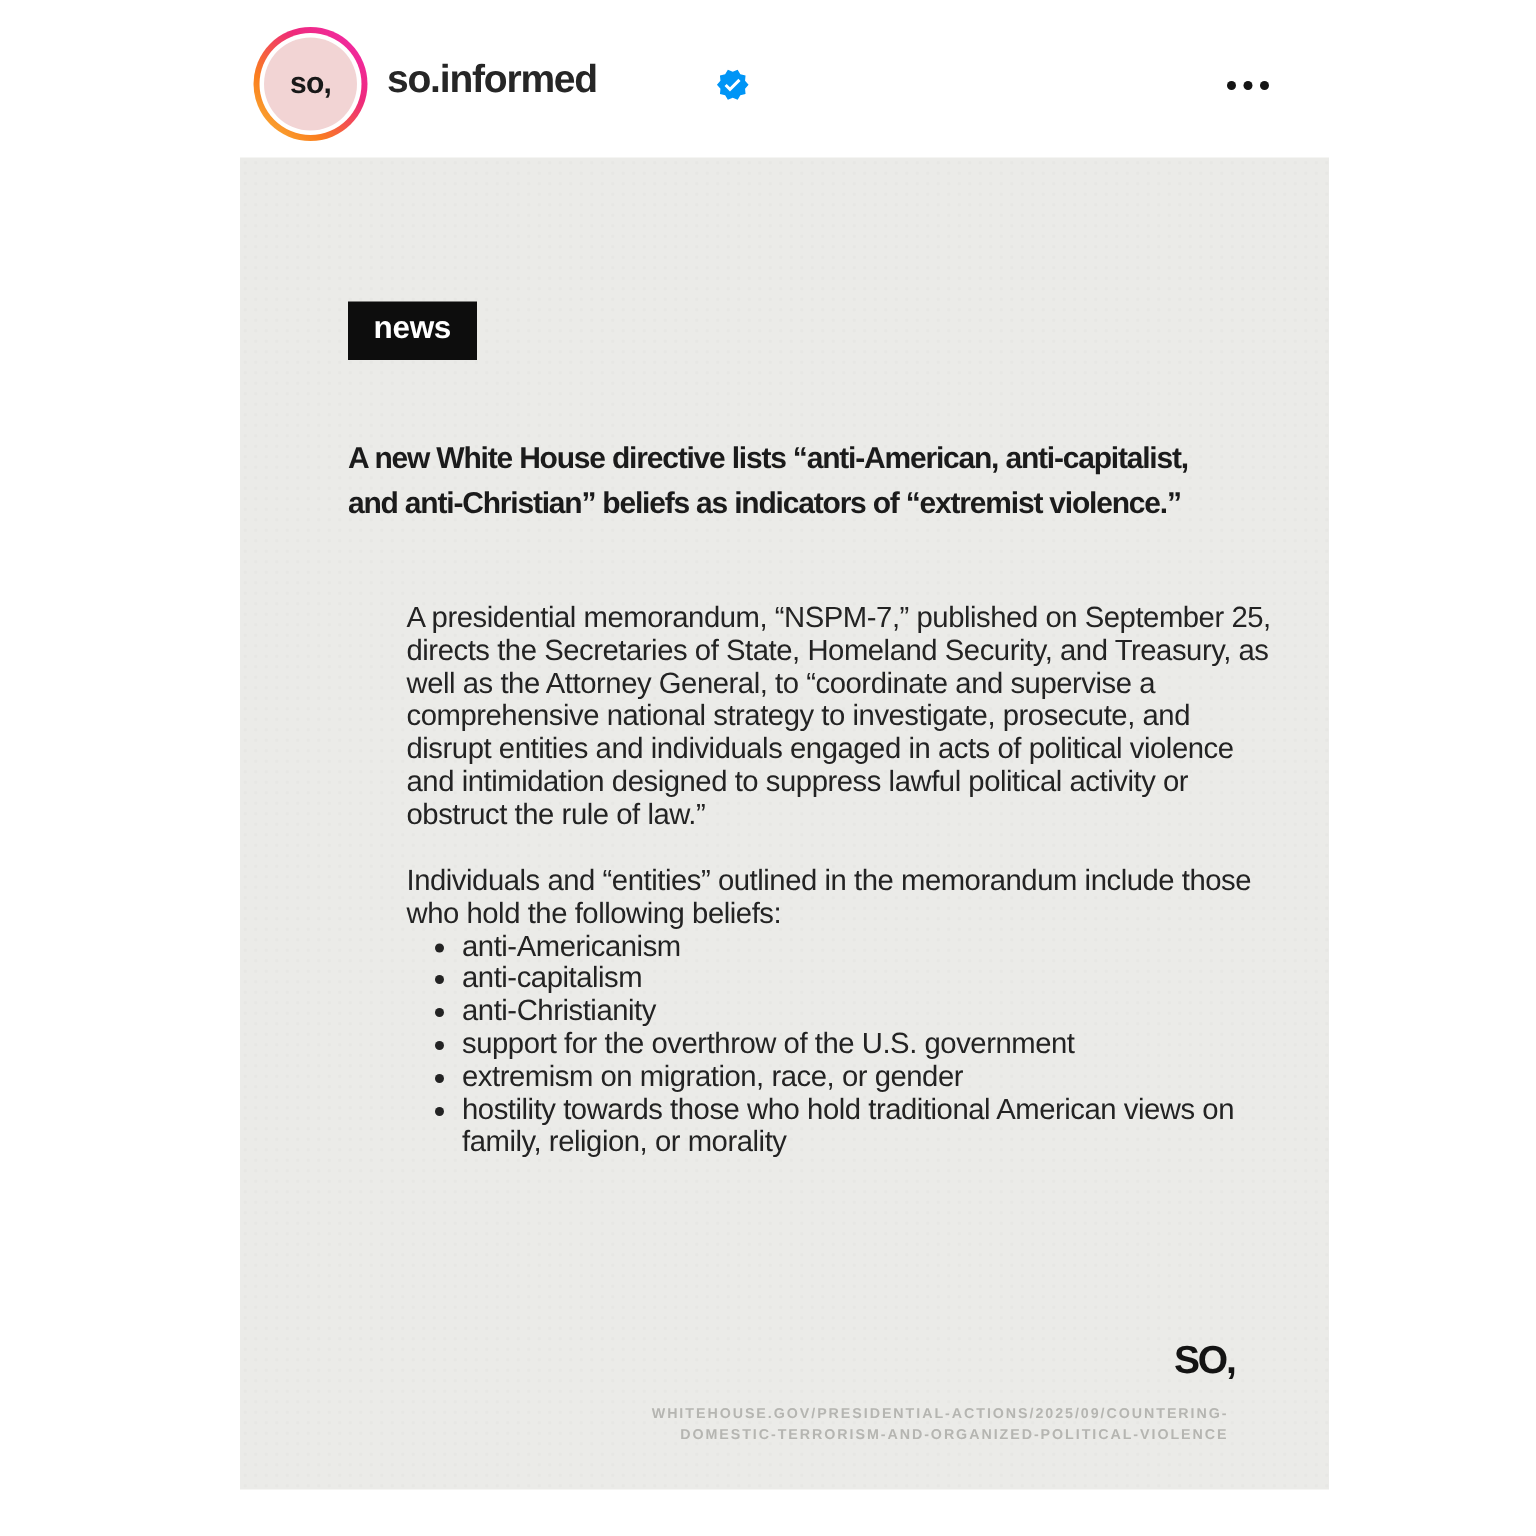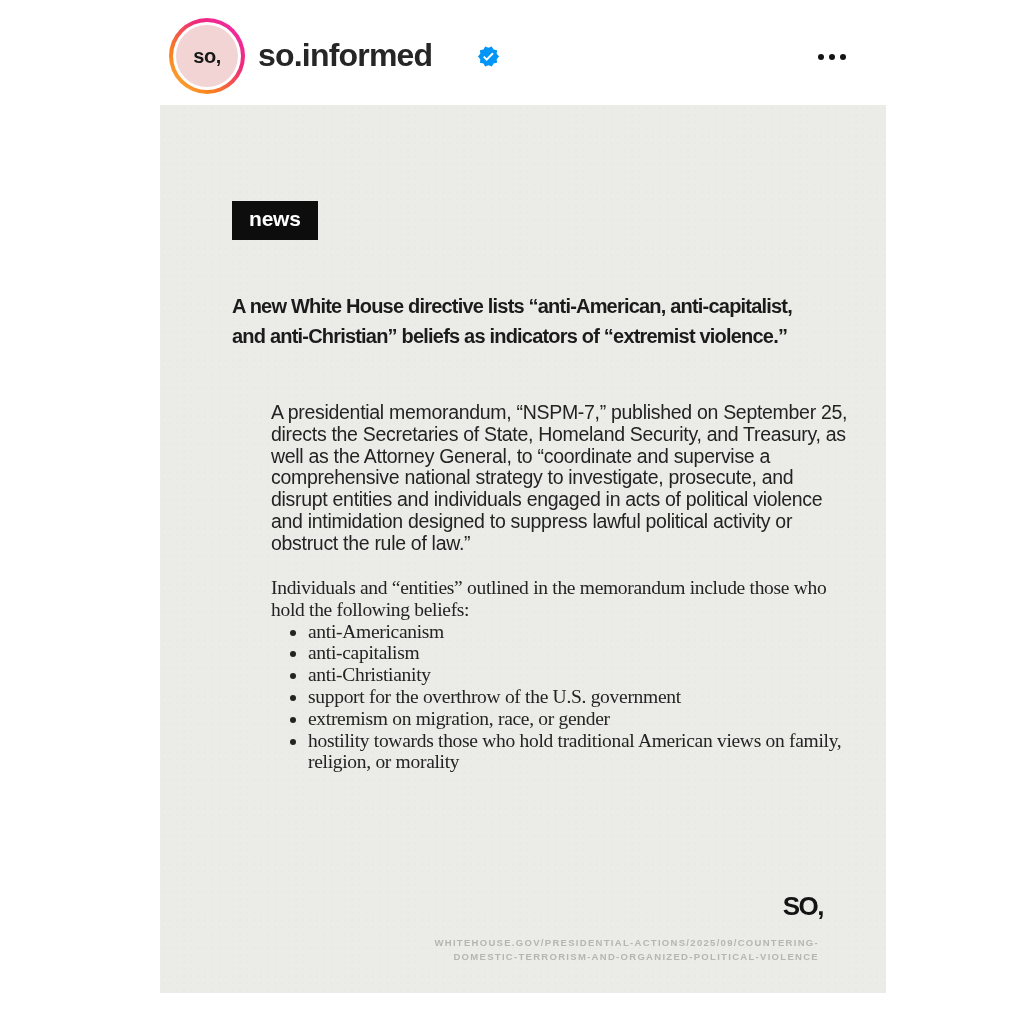--- a/index.html
+++ b/index.html
@@ -27,21 +27,21 @@
     display: flex; align-items: center; justify-content: center;
   }
   .avatar-inner {
     width: 62px; height: 62px; border-radius: 50%;
     background: #f2d4d4;
     display: flex; align-items: center; justify-content: center;
     font-weight: 700; font-size: 20px; letter-spacing: -0.5px; color: #181818;
   }
   .username {
     position: absolute; left: 258px; top: 37px;
-    font-size: 32px; font-weight: 700; color: #262626; letter-spacing: -0.8px;
+    font-size: 26px; font-weight: 700; color: #262626; letter-spacing: -0.8px;
     cursor: pointer;
   }
   .verified {
     position: absolute; left: 477px; top: 45px; width: 23px; height: 23px;
   }
   .menu-dots {
     position: absolute; left: 814px; top: 50px;
     display: flex; gap: 5px; padding: 4px; cursor: pointer;
   }
   .menu-dots .dot { width: 6px; height: 6px; border-radius: 50%; background: #141414; }
@@ -66,21 +66,21 @@
     position: absolute; left: 72px; top: 186px; width: 585px;
     font-size: 20px; line-height: 30px; font-weight: 700;
     color: #1b1b1b; letter-spacing: -0.8px;
   }
   .body-text {
     position: absolute; left: 72px; width: 580px;
     font-size: 19.5px; line-height: 21.8px; font-weight: 400;
     color: #232323; letter-spacing: -0.3px; margin-left: 39px;
   }
   .para1 { top: 297px; }
-  .para2 { top: 472px; font-family: Liberation Serif, serif; }
+  .para2 { top: 472px; }
   .para3 { top: 690px; }
   .bullet-list {
     margin: 0; padding: 0 0 0 37px; list-style: disc outside;
   }
   .bullet-list li { padding-left: 0px; }
   .so-logo {
     position: absolute; right: 63px; top: 786px;
     font-size: 26px; font-weight: 800; color: #141414; letter-spacing: -1.5px;
   }
   .source {

